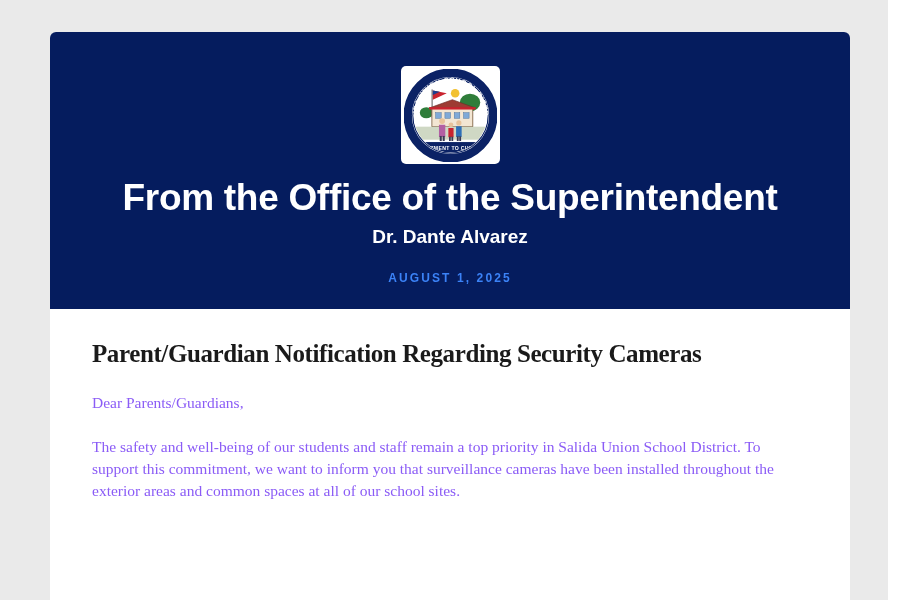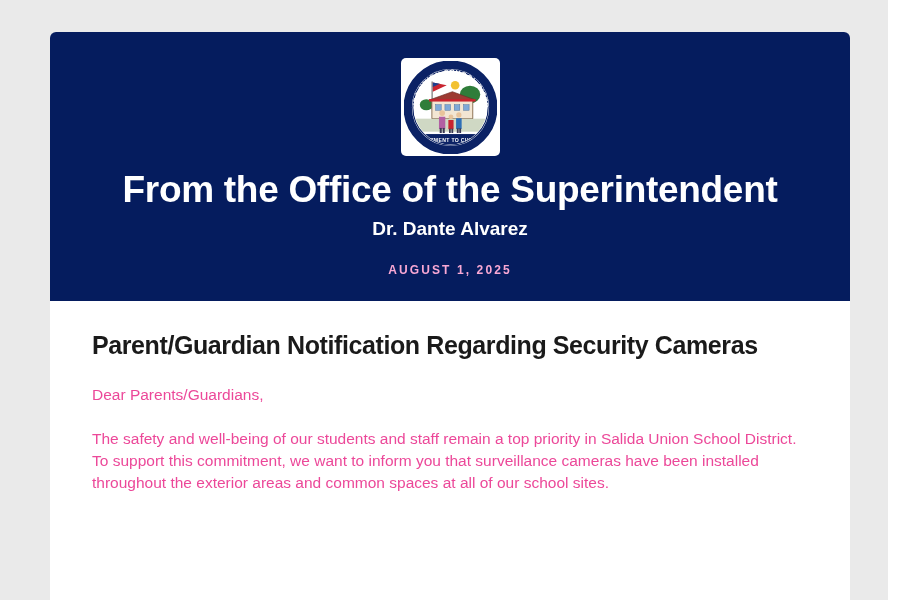--- a/index.html
+++ b/index.html
@@ -46,21 +46,21 @@
     width: 800px;
     height: 568px;
     background: #ffffff;
     border-radius: 6px 6px 0 0;
     overflow: hidden;
   }
 
   
   .card-header {
     background: #051c5e;
-    padding: 26px 40px 24px 40px;
+    padding: 34px 40px 24px 40px;
     text-align: center;
   }
 
   .logo-plate {
     width: 99px;
     height: 98px;
     margin: 0 auto 12px auto;
     background: #ffffff;
     border-radius: 5px;
     display: flex;
@@ -80,42 +80,43 @@
   }
   .header-subtitle {
     color: #ffffff;
     font-size: 19px;
     line-height: 24px;
     font-weight: bold;
     margin: 0 0 22px 0;
     text-align: center;
   }
   .header-date {
-    color: #f9a8d4;
+    color: #3b82f6;
     font-size: 12px;
     font-weight: bold;
     letter-spacing: 2.1px;
     margin: 0;
   }
 
   
   .card-body {
     background: #ffffff;
     padding: 28px 42px 0 42px;
+    font-family: Liberation Serif, serif;
   }
   .body-heading {
     color: #1a1a1a;
     font-size: 25px;
     line-height: 33px;
     font-weight: bold;
     letter-spacing: -0.4px;
     margin: 0 0 22px 0;
   }
   .body-paragraph {
-    color: #ec4899;
+    color: #8b5cf6;
     font-size: 15.5px;
     line-height: 22px;
     margin: 0 0 22px 0;
   }
   .body-paragraph:last-child { margin-bottom: 16px; }
 </style>
 </head>
 <body>
 
 <div class="viewport">

